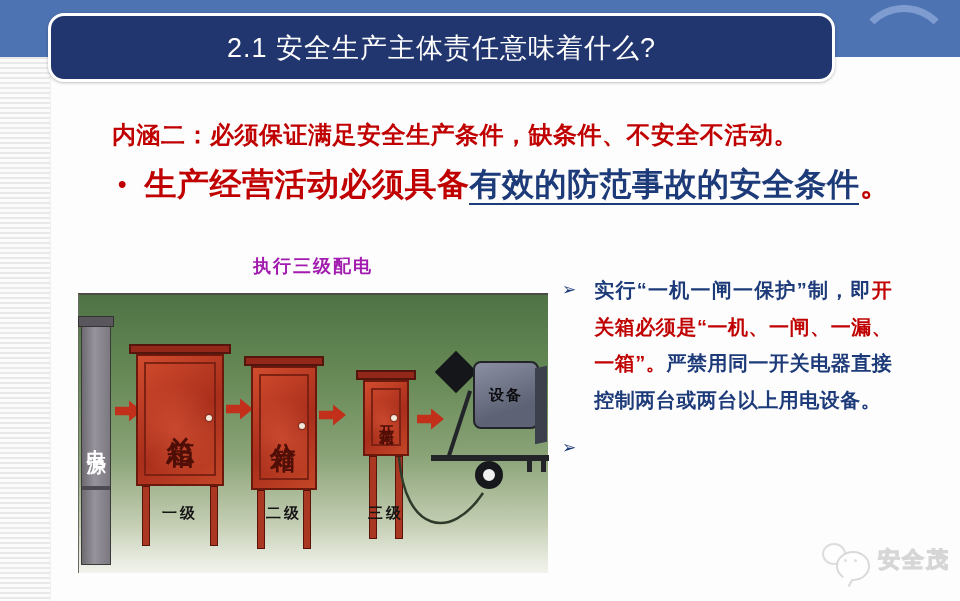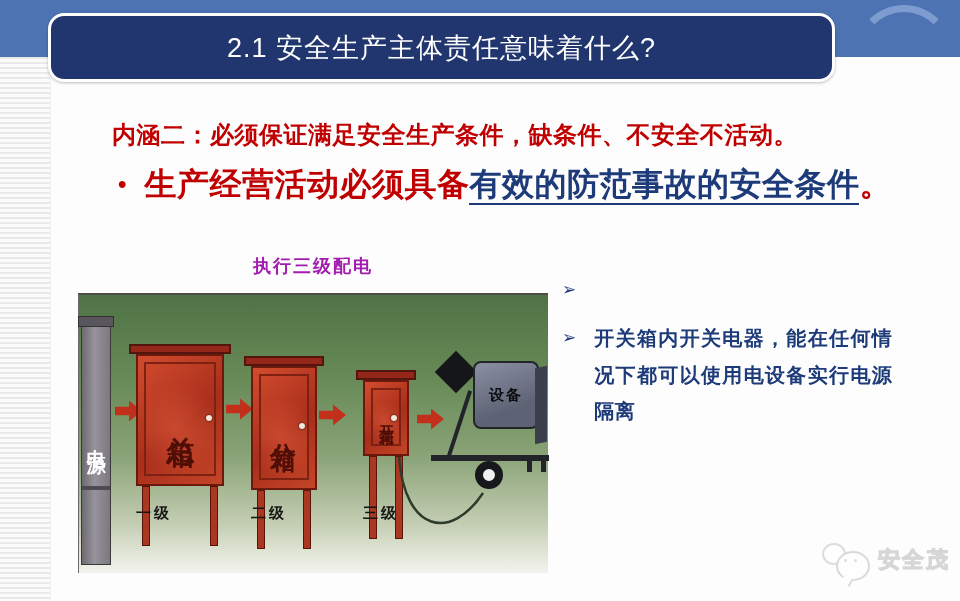--- a/index.html
+++ b/index.html
@@ -50,21 +50,21 @@
   .cab{position:absolute;width:var(--bw);}
   .cab .roof{position:absolute;left:-7px;right:-7px;top:0;height:10px;background:#93271a;border:2px solid #54150c;box-sizing:border-box;}
   .cab .cbody{position:absolute;top:10px;left:0;width:var(--bw);height:var(--bh);
     background:linear-gradient(140deg,#d24c2e,#a92e1b 55%,#c44628);border:2px solid var(--cab-dark);box-sizing:border-box;}
   .cab .door{position:absolute;inset:6px 6px 8px 6px;border:2px solid #7d2113;display:flex;align-items:center;justify-content:center;
     background:radial-gradient(circle at 45% 60%,rgba(255,120,80,.35),rgba(0,0,0,0) 60%);}
   .cab .cab-label{writing-mode:vertical-rl;text-orientation:upright;font-weight:900;color:#4f0e06;font-size:var(--fs);letter-spacing:5px;}
   .cab .knob{position:absolute;right:2px;top:46%;width:6px;height:6px;border-radius:50%;background:#f3e9d8;box-shadow:0 0 2px #000;}
   .cab .leg{position:absolute;top:calc(10px + var(--bh));width:8px;height:var(--lh);background:#a93721;border:1px solid #591308;box-sizing:border-box;}
   .cab .leg-l{left:6px}.cab .leg-r{right:6px}
-  .cab .level{position:absolute;top:var(--lvl);width:100%;font-weight:bold;color:#141414;font-size:15px;letter-spacing:3px;}
+  .cab .level{position:absolute;top:var(--lvl);width:100%;text-align:center;font-weight:bold;color:#141414;font-size:15px;letter-spacing:3px;}
   
   .mixer{position:absolute;left:352px;top:52px;width:118px;height:150px;}
   .mixer .hopper{position:absolute;left:10px;top:10px;width:30px;height:30px;background:#15161a;transform:rotate(45deg);}
   .mixer .strut{position:absolute;left:26px;top:42px;width:4px;height:72px;background:#23242a;transform:rotate(18deg);}
   .mixer .drum{position:absolute;left:42px;top:14px;width:66px;height:68px;border-radius:8px;
     background:linear-gradient(160deg,#8a90a2,#5d6374 70%);border:2px solid #23242a;box-sizing:border-box;
     display:flex;align-items:center;justify-content:center;}
   .mixer .drum span{font-size:15px;font-weight:900;color:#0e0e12;letter-spacing:2px;}
   .mixer .fin{position:absolute;left:104px;top:20px;width:12px;height:76px;background:#3c404c;transform:skewY(-12deg);}
   .mixer .base{position:absolute;left:0;top:108px;width:118px;height:6px;background:#23242a;}
@@ -170,24 +170,24 @@
   </div>
 
   <svg class="cable" viewBox="0 0 470 280">
     <path d="M 320 162 C 326 238, 372 246, 404 198" fill="none" stroke="#2f3b2a" stroke-width="2.5"></path>
   </svg>
 </div>
 
 <div class="rcol">
   <div class="rbullet">
     <span class="mark">➢</span>
+    <span class="rtxt"><span class="seg-navy">实行“一机一闸一保护”制，即</span><span class="seg-red">开关箱必须是“一机、一闸、一漏、一箱”。</span><span class="seg-navy">严禁用同一开关电器直接控制两台或两台以上用电设备。</span></span>
   </div>
   <div class="rbullet">
     <span class="mark">➢</span>
-    <span class="rtxt"><span class="seg-navy">开关箱内开关电器，能在任何情况下都可以使用电设备实行电源隔离</span></span>
   </div>
 </div>
 
 <div class="watermark">
   <div class="wm-bubbles">
     <div class="wm-b1"></div>
     <div class="wm-b2"></div>
     <div class="wm-eye" style="left:24px;top:22px;"></div>
     <div class="wm-eye" style="left:34px;top:22px;"></div>
   </div>

